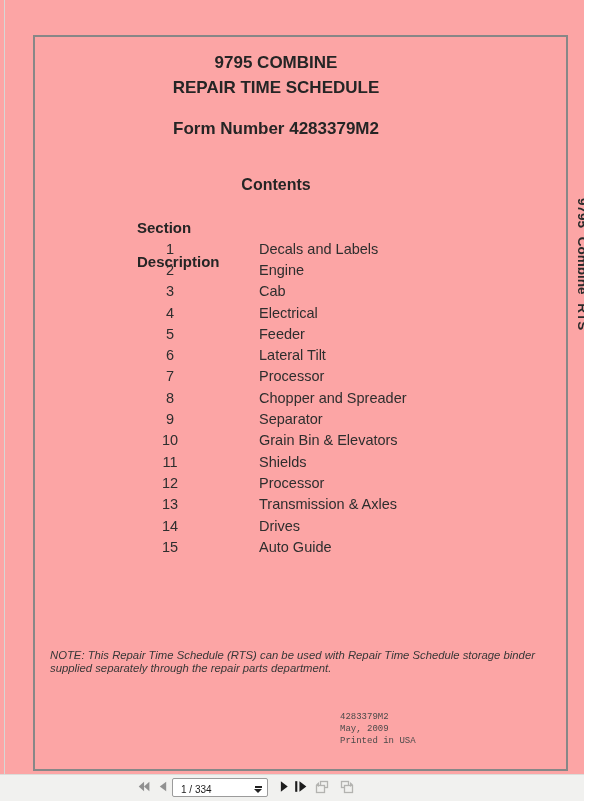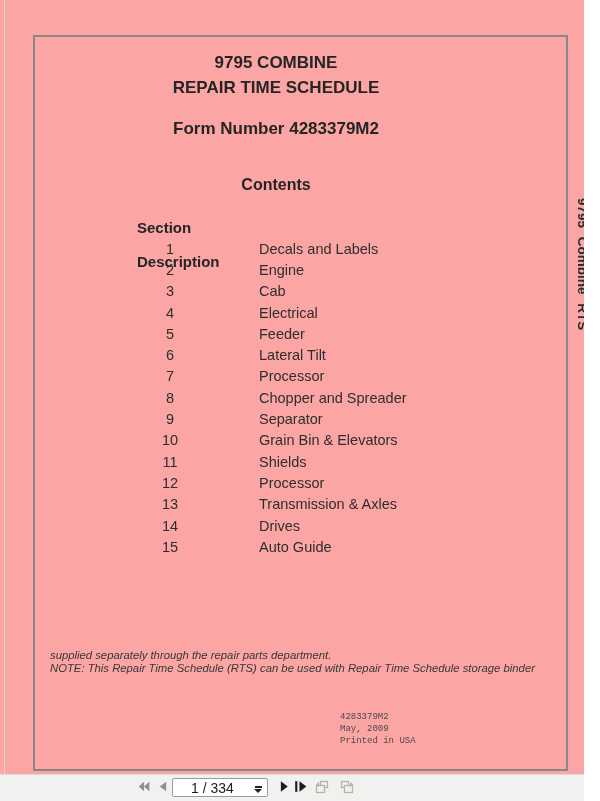--- a/index.html
+++ b/index.html
@@ -65,22 +65,22 @@
   .btn-next  { left:274px; }
   .btn-last  { left:291px; }
   .btn-prevview { left:313px; }
   .btn-nextview { left:338px; }
   .page-field {
     position:absolute; left:172px; top:3px; width:96px; height:19px;
     background:#ffffff; border:1px solid #9b9b9b; border-radius:2px;
   }
   .page-field input {
     width:100%; height:100%; border:none; outline:none; background:transparent;
-    font-family:"Liberation Sans", sans-serif; font-size:14px; color:#1c1c1c;
-    padding:0 16px 0 18px;
+    font-family:"Liberation Sans", sans-serif; font-size:10px; color:#1c1c1c;
+    padding:0 16px 0 8px;
   }
   .combo-arrow {
     position:absolute; right:4px; top:7px; width:9px; height:6px; cursor:pointer;
   }
   .combo-arrow::before {
     content:""; position:absolute; left:1px; top:0; width:7px; height:1.5px; background:#222;
   }
   .combo-arrow::after {
     content:""; position:absolute; left:0; top:2.5px; width:0; height:0;
     border-left:4.5px solid transparent; border-right:4.5px solid transparent;
@@ -164,22 +164,22 @@
         <span class="toc-num">14</span>
         <span class="toc-desc">Drives</span>
       </div>
       <div class="toc-row">
         <span class="toc-num">15</span>
         <span class="toc-desc">Auto Guide</span>
       </div>
     </div>
 
     <div class="note">
+      <div>NOTE: This Repair Time Schedule (RTS) can be used with Repair Time Schedule storage binder</div>
       <div>supplied separately through the repair parts department.</div>
-      <div>NOTE: This Repair Time Schedule (RTS) can be used with Repair Time Schedule storage binder</div>
     </div>
 
     <div class="footer">
       <div>4283379M2</div>
       <div>May, 2009</div>
       <div>Printed in USA</div>
     </div>
   </div>
 
   <div class="side-tab">9795 Combine RTS</div>

